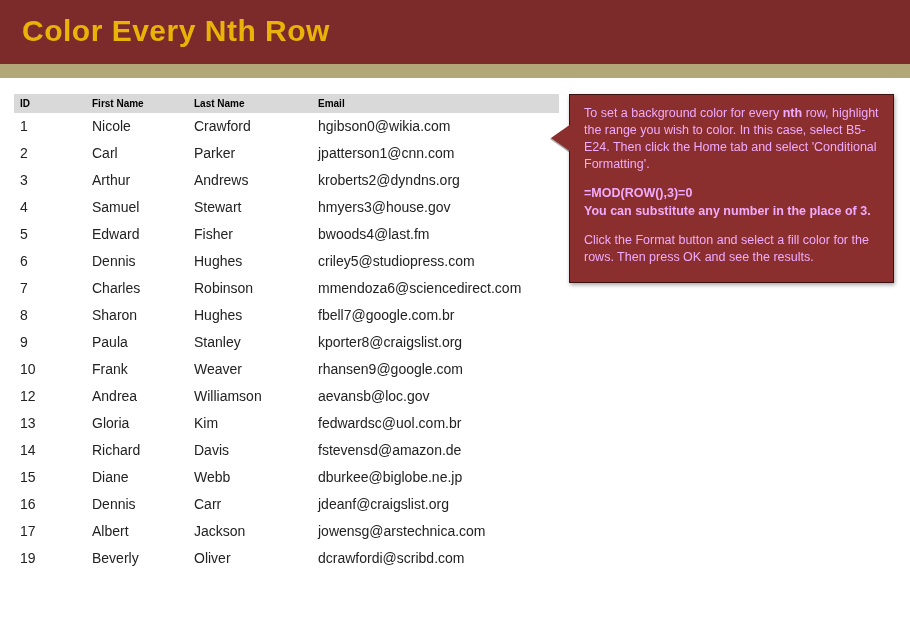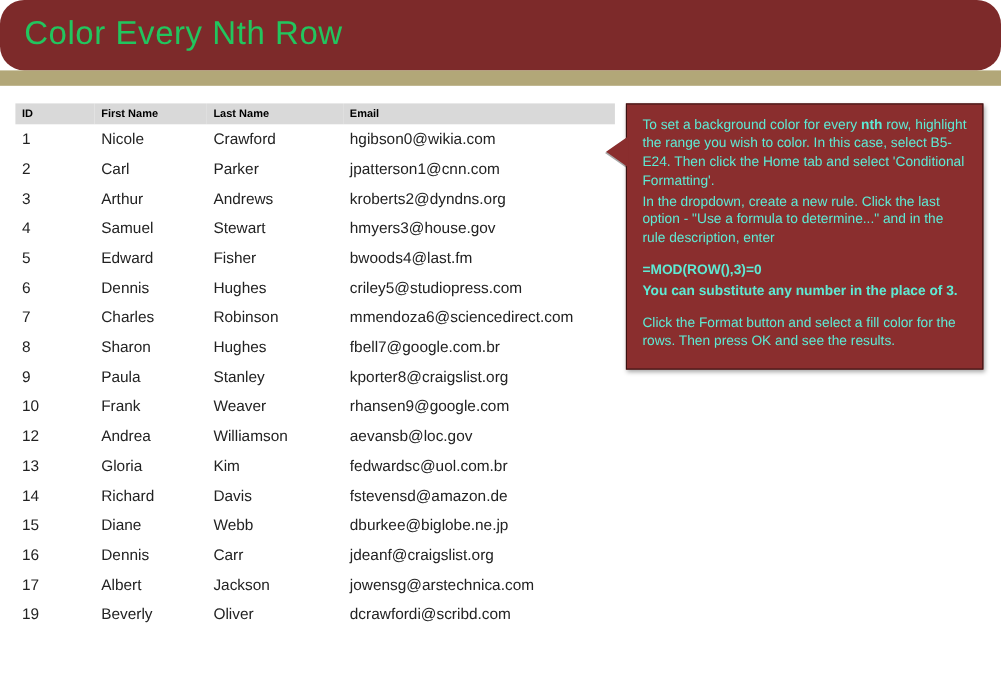--- a/index.html
+++ b/index.html
@@ -5,26 +5,25 @@
     * { margin: 0; padding: 0; box-sizing: border-box; }
     body {
       font-family: "Segoe UI", Tahoma, sans-serif;
       width: 910px;
       height: 618px;
       background: #fff;
       overflow: hidden;
     }
     .header-bar {
       background: #7d2a2a;
-      color: #22c55e;
+      color: #eab308;
       padding: 14px 22px 16px 22px;
       font-size: 30px;
-      font-weight: 400;
+      font-weight: 700;
       letter-spacing: 0.5px;
-      border-radius: 22px;
     }
     .sub-bar {
       background: #b2a778;
       height: 14px;
     }
     .content {
       display: flex;
       padding: 16px 10px 10px 14px;
       gap: 0;
       align-items: flex-start;
@@ -73,21 +72,21 @@
       left:0; top:-14px;
       border-top: 14px solid transparent;
       border-bottom: 14px solid transparent;
       border-right: 20px solid #000;
       z-index:-1;
       filter: opacity(0.35);
       transform: translate(-1px,1px);
     }
     .callout {
       background: #8a2e2e;
-      color: #5eead4;
+      color: #f0abfc;
       border: 1px solid #3a1212;
       box-shadow: 1px 2px 4px rgba(0,0,0,0.35);
       padding: 10px 14px 14px 14px;
       font-size: 12.5px;
       line-height: 1.35;
       width: 325px;
     }
     .callout p { margin-bottom: 2px; }
     .callout .gap { height: 10px; }
     .callout .bold { font-weight: bold; }
@@ -215,21 +214,20 @@
         </tbody>
     </table>
   </div>
 
   <div class="callout-wrap">
     <div class="callout-pointer"></div>
     <div class="callout">
       <p>
         <span>To set a background color for every </span><span class="bold">nth</span><span> row, highlight the range you wish to color. In this case, select B5-E24. Then click the Home tab and select 'Conditional Formatting'.</span>
       </p>
-      <p>In the dropdown, create a new rule. Click the last option - "Use a formula to determine..." and in the rule description, enter</p>
       <div class="gap"></div>
       <p class="bold">=MOD(ROW(),3)=0</p>
       <p class="bold">You can substitute any number in the place of 3.</p>
       <div class="gap"></div>
       <p>Click the Format button and select a fill color for the rows. Then press OK and see the results.</p>
     </div>
   </div>
 </div>
 
 </body></html>

